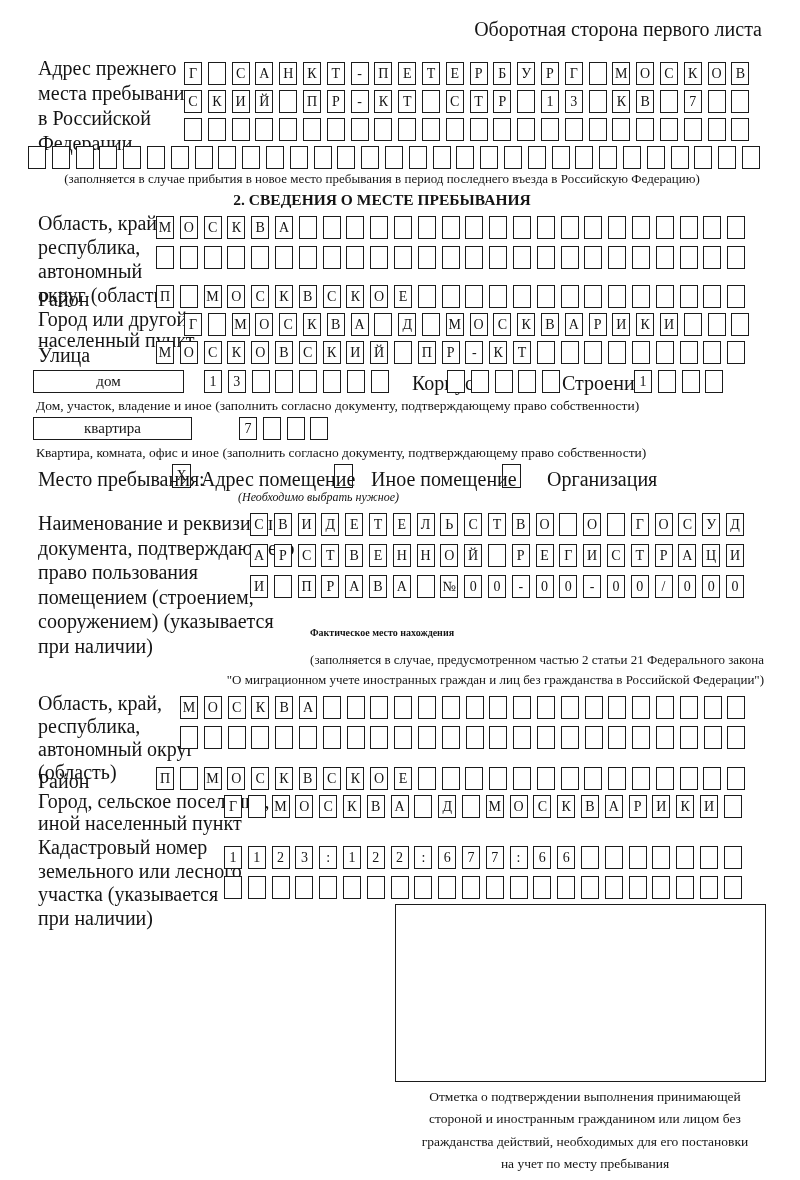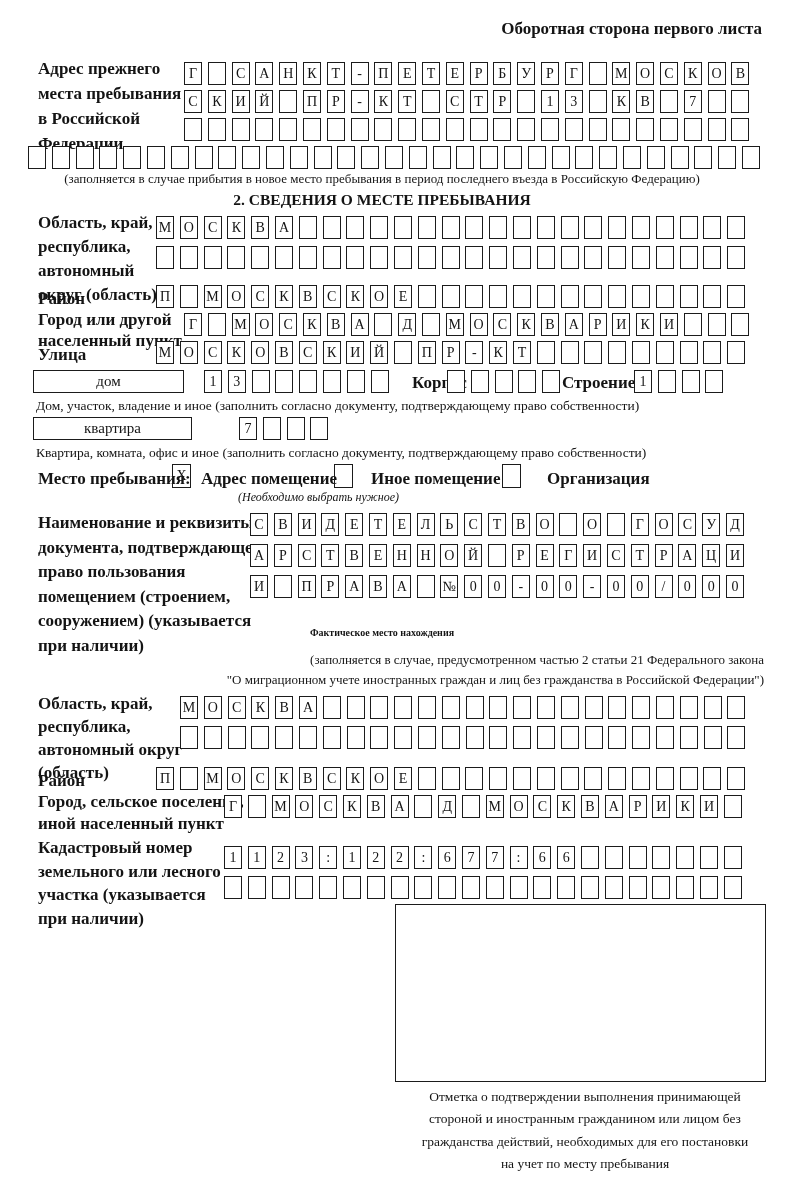--- a/index.html
+++ b/index.html
@@ -1,18 +1,18 @@
 <!DOCTYPE html>
 <html><head>
 <meta charset="utf-8">
 <style>
   html,body{margin:0;padding:0;background:#fff;}
   .page{position:relative;width:800px;height:1180px;background:#fff;overflow:hidden;
         font-family:"Liberation Serif","DejaVu Serif",serif;color:#141414;}
-  .lbl{position:absolute;font-size:17px;line-height:24px;white-space:pre-line;font-weight:bold;}
+  .lbl{position:absolute;font-size:20px;line-height:24px;white-space:pre-line;}
   .cap{position:absolute;font-size:13px;white-space:pre-line;}
   .ctr{position:absolute;left:0;width:764px;text-align:center;}
   .b{font-weight:bold;}
   .row{position:absolute;display:flex;gap:5.8px;}
   .cell{flex:0 0 18px;width:18px;height:23px;box-sizing:border-box;border:1.6px solid #1b1b1b;
         display:flex;align-items:center;justify-content:center;font-size:14px;background:#fff;}
   .cbox{position:absolute;width:19px;height:24px;box-sizing:border-box;border:1.6px solid #1b1b1b;
         display:flex;align-items:center;justify-content:center;font-size:14px;}
   .wbox{position:absolute;height:23px;box-sizing:border-box;border:1.6px solid #1b1b1b;
         display:flex;align-items:center;justify-content:center;font-size:15px;}

